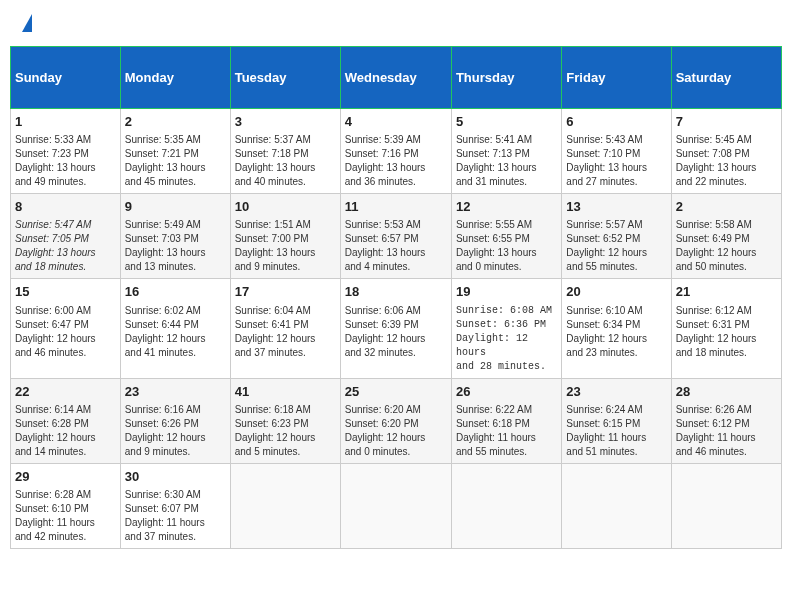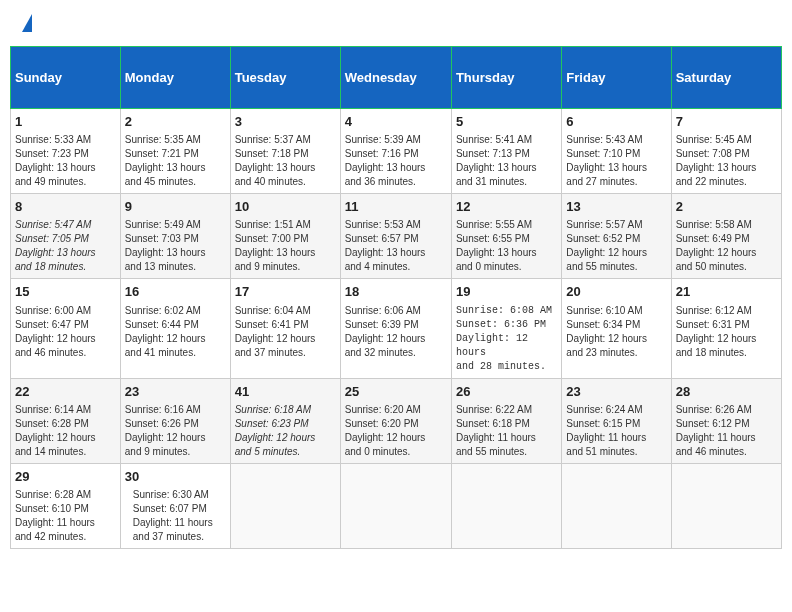--- a/index.html
+++ b/index.html
@@ -292,21 +292,21 @@
         </td>
         <td>
           <span class="day-number">23</span>
           <div class="day-info" style="white-space: pre-line;">Sunrise: 6:16 AM
 Sunset: 6:26 PM
 Daylight: 12 hours
 and 9 minutes.</div>
         </td>
         <td>
           <span class="day-number">41</span>
-          <div class="day-info" style="white-space: pre-line; font-style: italic;">Sunrise: 6:18 AM
+          <div class="day-info" style="white-space: pre-line;">Sunrise: 6:18 AM
 Sunset: 6:23 PM
 Daylight: 12 hours
 and 5 minutes.</div>
         </td>
         <td>
           <span class="day-number">25</span>
           <div class="day-info" style="white-space: pre-line;">Sunrise: 6:20 AM
 Sunset: 6:20 PM
 Daylight: 12 hours
 and 0 minutes.</div>
@@ -336,21 +336,21 @@
       <tr>
         <td>
           <span class="day-number">29</span>
           <div class="day-info" style="white-space: pre-line;">Sunrise: 6:28 AM
 Sunset: 6:10 PM
 Daylight: 11 hours
 and 42 minutes.</div>
         </td>
         <td>
           <span class="day-number">30</span>
-          <div class="day-info" style="white-space: pre-line; margin-left: 8px;">Sunrise: 6:30 AM
+          <div class="day-info" style="white-space: pre-line;">Sunrise: 6:30 AM
 Sunset: 6:07 PM
 Daylight: 11 hours
 and 37 minutes.</div>
         </td>
         <td class="empty-cell"></td>
         <td class="empty-cell"></td>
         <td class="empty-cell"></td>
         <td class="empty-cell"></td>
         <td class="empty-cell"></td>
       </tr>

